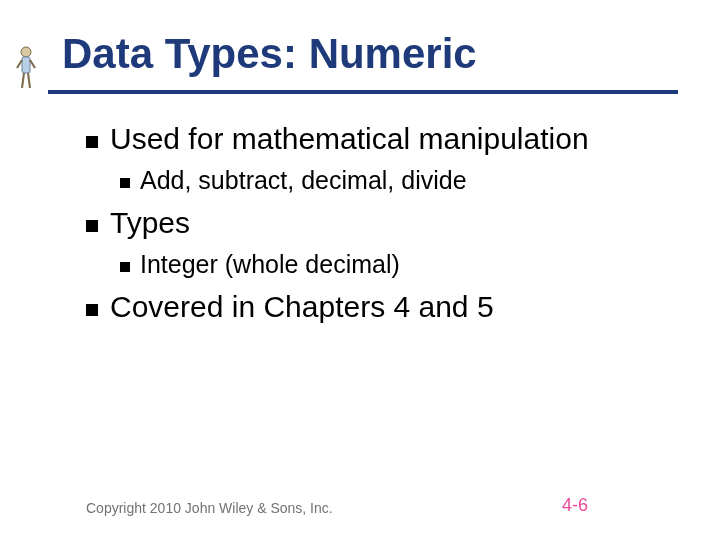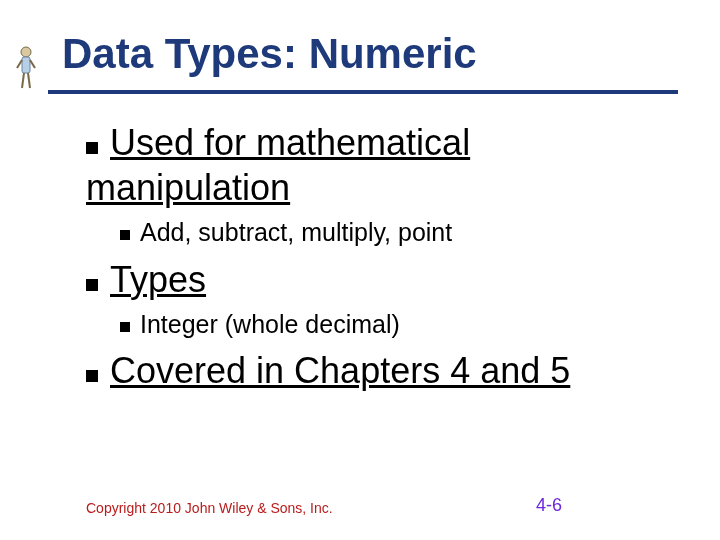--- a/index.html
+++ b/index.html
@@ -41,24 +41,23 @@
     height: 0;
     border-bottom: 4px solid #1f3a7a;
   }
   .content {
     position: absolute;
     left: 86px;
     top: 112px;
     width: 580px;
   }
   .l1 {
-    font-size: 36px;
+    font-size: 30px;
     margin: 8px 0 6px 0;
     line-height: 1.25;
-    text-decoration: underline;
   }
   .l2 {
     font-size: 25px;
     margin: 4px 0 4px 34px;
     line-height: 1.3;
   }
   .sq {
     display: inline-block;
     width: 12px;
     height: 12px;
@@ -72,28 +71,28 @@
     height: 10px;
     background: #000;
     margin-right: 10px;
     vertical-align: 1px;
   }
   .footer-left {
     position: absolute;
     left: 86px;
     bottom: 24px;
     font-size: 14px;
-    color: #b91c1c;
+    color: #737373;
   }
   .footer-right {
     position: absolute;
-    right: 42px;
+    right: 16px;
     bottom: 24px;
     font-size: 18px;
-    color: #6d28d9;
+    color: #ec4899;
     margin-left: 37px;
   }
 </style>
 </head>
 <body>
 
 <div class="slide">
 
   <svg class="mascot" viewBox="0 0 24 48">
     <circle cx="12" cy="8" r="5" fill="#d9c9a3" stroke="#7a6a4a" stroke-width="1"></circle>
@@ -105,21 +104,21 @@
   </svg>
 
   <div class="title">Data Types: Numeric</div>
   <div class="rule"></div>
 
   <div class="content">
     <div class="l1">
       <span class="sq"></span><span>Used for mathematical manipulation</span>
     </div>
     <div class="l2">
-      <span class="sq-sm"></span><span>Add, subtract, multiply, point</span>
+      <span class="sq-sm"></span><span>Add, subtract, decimal, divide</span>
     </div>
     <div class="l1">
       <span class="sq"></span><span>Types</span>
     </div>
     <div class="l2">
       <span class="sq-sm"></span><span>Integer (whole decimal)</span>
     </div>
     <div class="l1">
       <span class="sq"></span><span>Covered in Chapters 4 and 5</span>
     </div>

